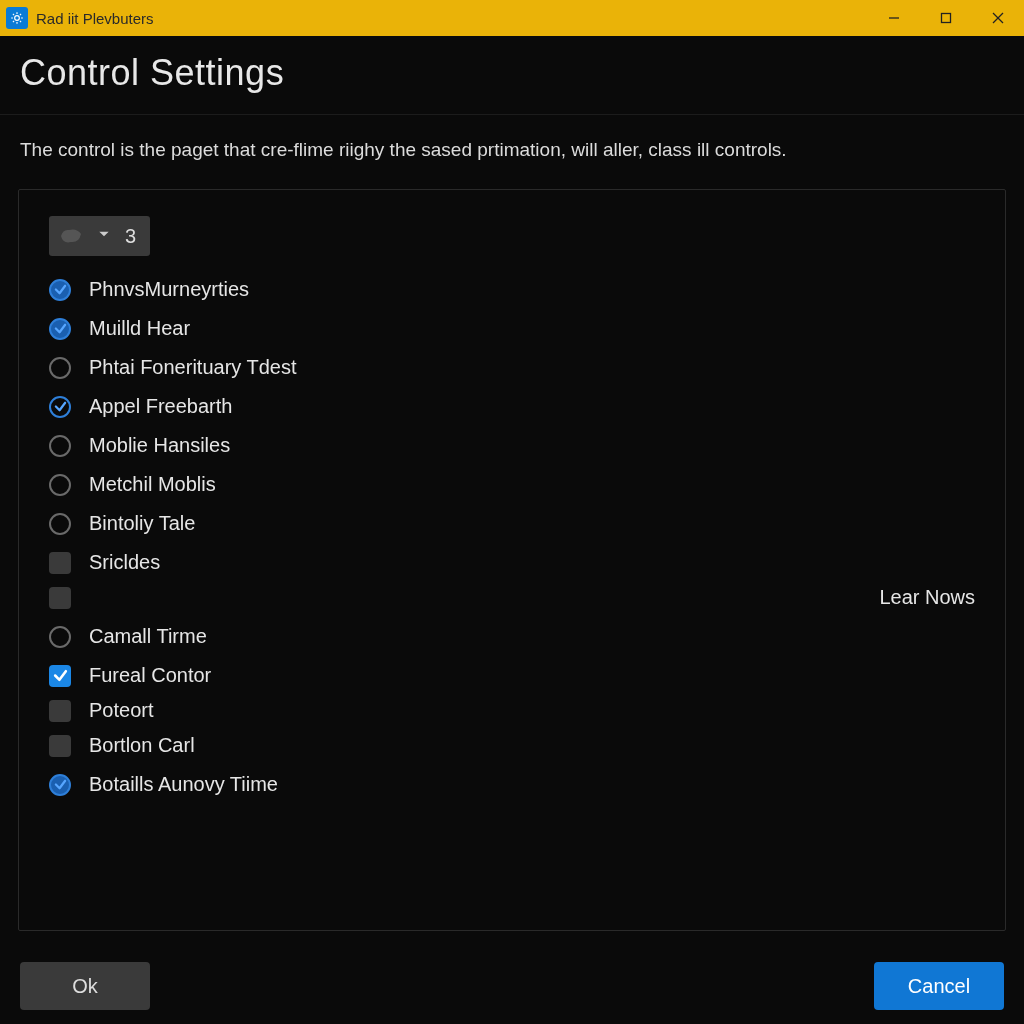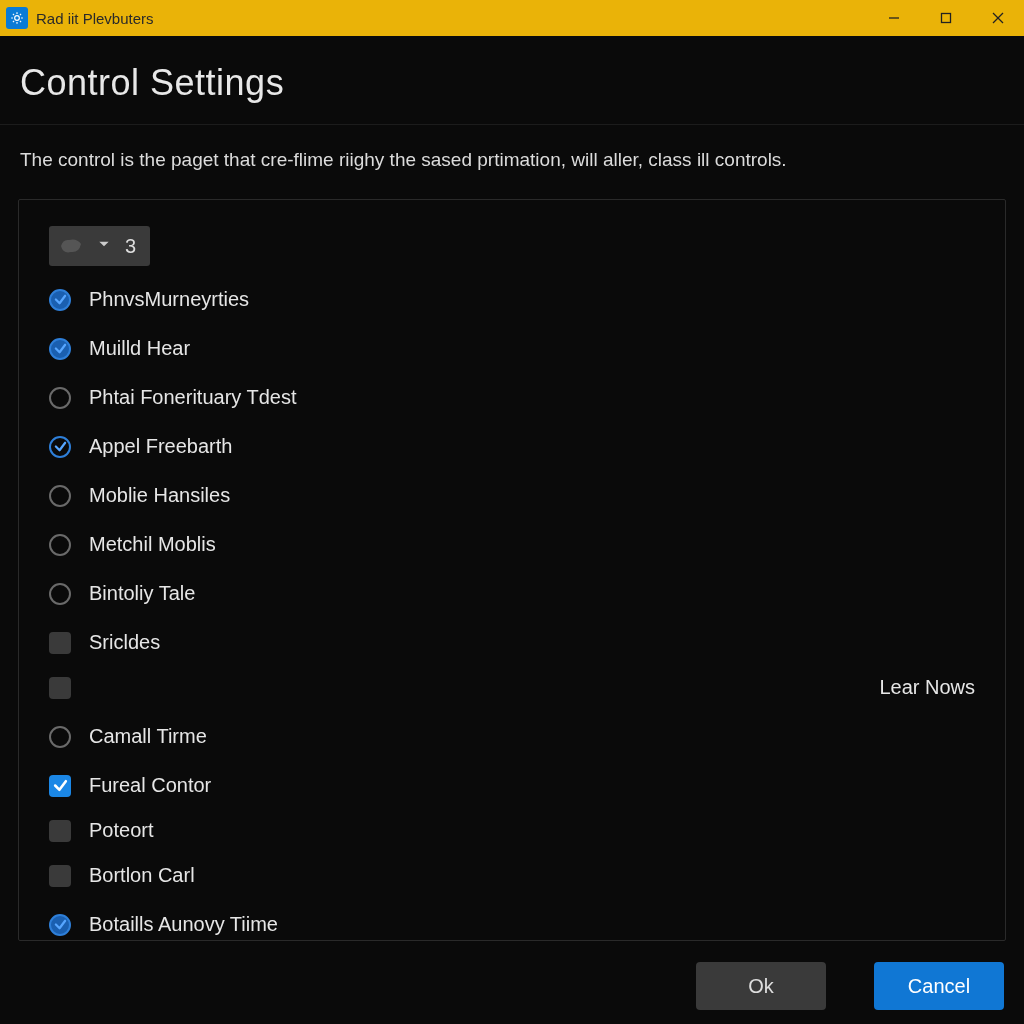--- a/index.html
+++ b/index.html
@@ -41,21 +41,21 @@
     display: flex;
     align-items: center;
     justify-content: center;
     color: #222;
   }
   .win-btn svg { width: 12px; height: 12px; }
 
   .page-title {
     font-size: 36px;
     font-weight: 500;
-    padding: 26px 20px 20px 20px;
+    padding: 16px 20px 20px 20px;
     letter-spacing: 0.5px;
   }
   .divider {
     height: 1px;
     background: #1c1c1c;
     width: 100%;
   }
   .description {
     padding: 24px 20px 20px 20px;
     font-size: 19px;
@@ -76,21 +76,21 @@
     height: 40px;
     padding: 0 14px 0 10px;
     gap: 14px;
   }
   .dropdown .blob {
     width: 24px; height: 20px;
   }
   .dropdown .caret svg { width: 14px; height: 14px; }
   .dropdown .num { font-size: 20px; color: #ddd; font-weight: 400; }
 
-  .option-list { margin-top: 22px; display: flex; flex-direction: column; gap: 26px; }
+  .option-list { margin-top: 22px; display: flex; flex-direction: column; gap: 16px; }
   .opt { display: flex; align-items: center; gap: 18px; }
   .opt .label { font-size: 20px; color: #e6e6e6; }
 
   .radio {
     width: 22px; height: 22px; border-radius: 50%;
     border: 2px solid #6a6a6a;
     display: flex; align-items: center; justify-content: center;
     flex-shrink: 0;
   }
   .radio.checked { border-color: #2e7fd9; }
@@ -103,21 +103,21 @@
     background: #3a3a3a;
     display: flex; align-items: center; justify-content: center;
     flex-shrink: 0;
   }
   .checkbox.checked { background: #1b87e6; }
   .checkbox.checked svg { width: 15px; height: 15px; color: #fff; }
 
   .footer {
     position: absolute;
     left: 20px; right: 20px; bottom: 14px;
-    display: flex; justify-content: flex-end;
+    display: flex; justify-content: space-between;
   }
   .btn {
     min-width: 130px; height: 48px;
     border-radius: 4px;
     display: flex; align-items: center; justify-content: center;
     font-size: 20px;
   }
   .btn-ok { background: #3a3a3a; color: #ddd; }
   .btn-cancel { background: #1077d4; color: #fff; margin-left: 48px; }
 </style>

